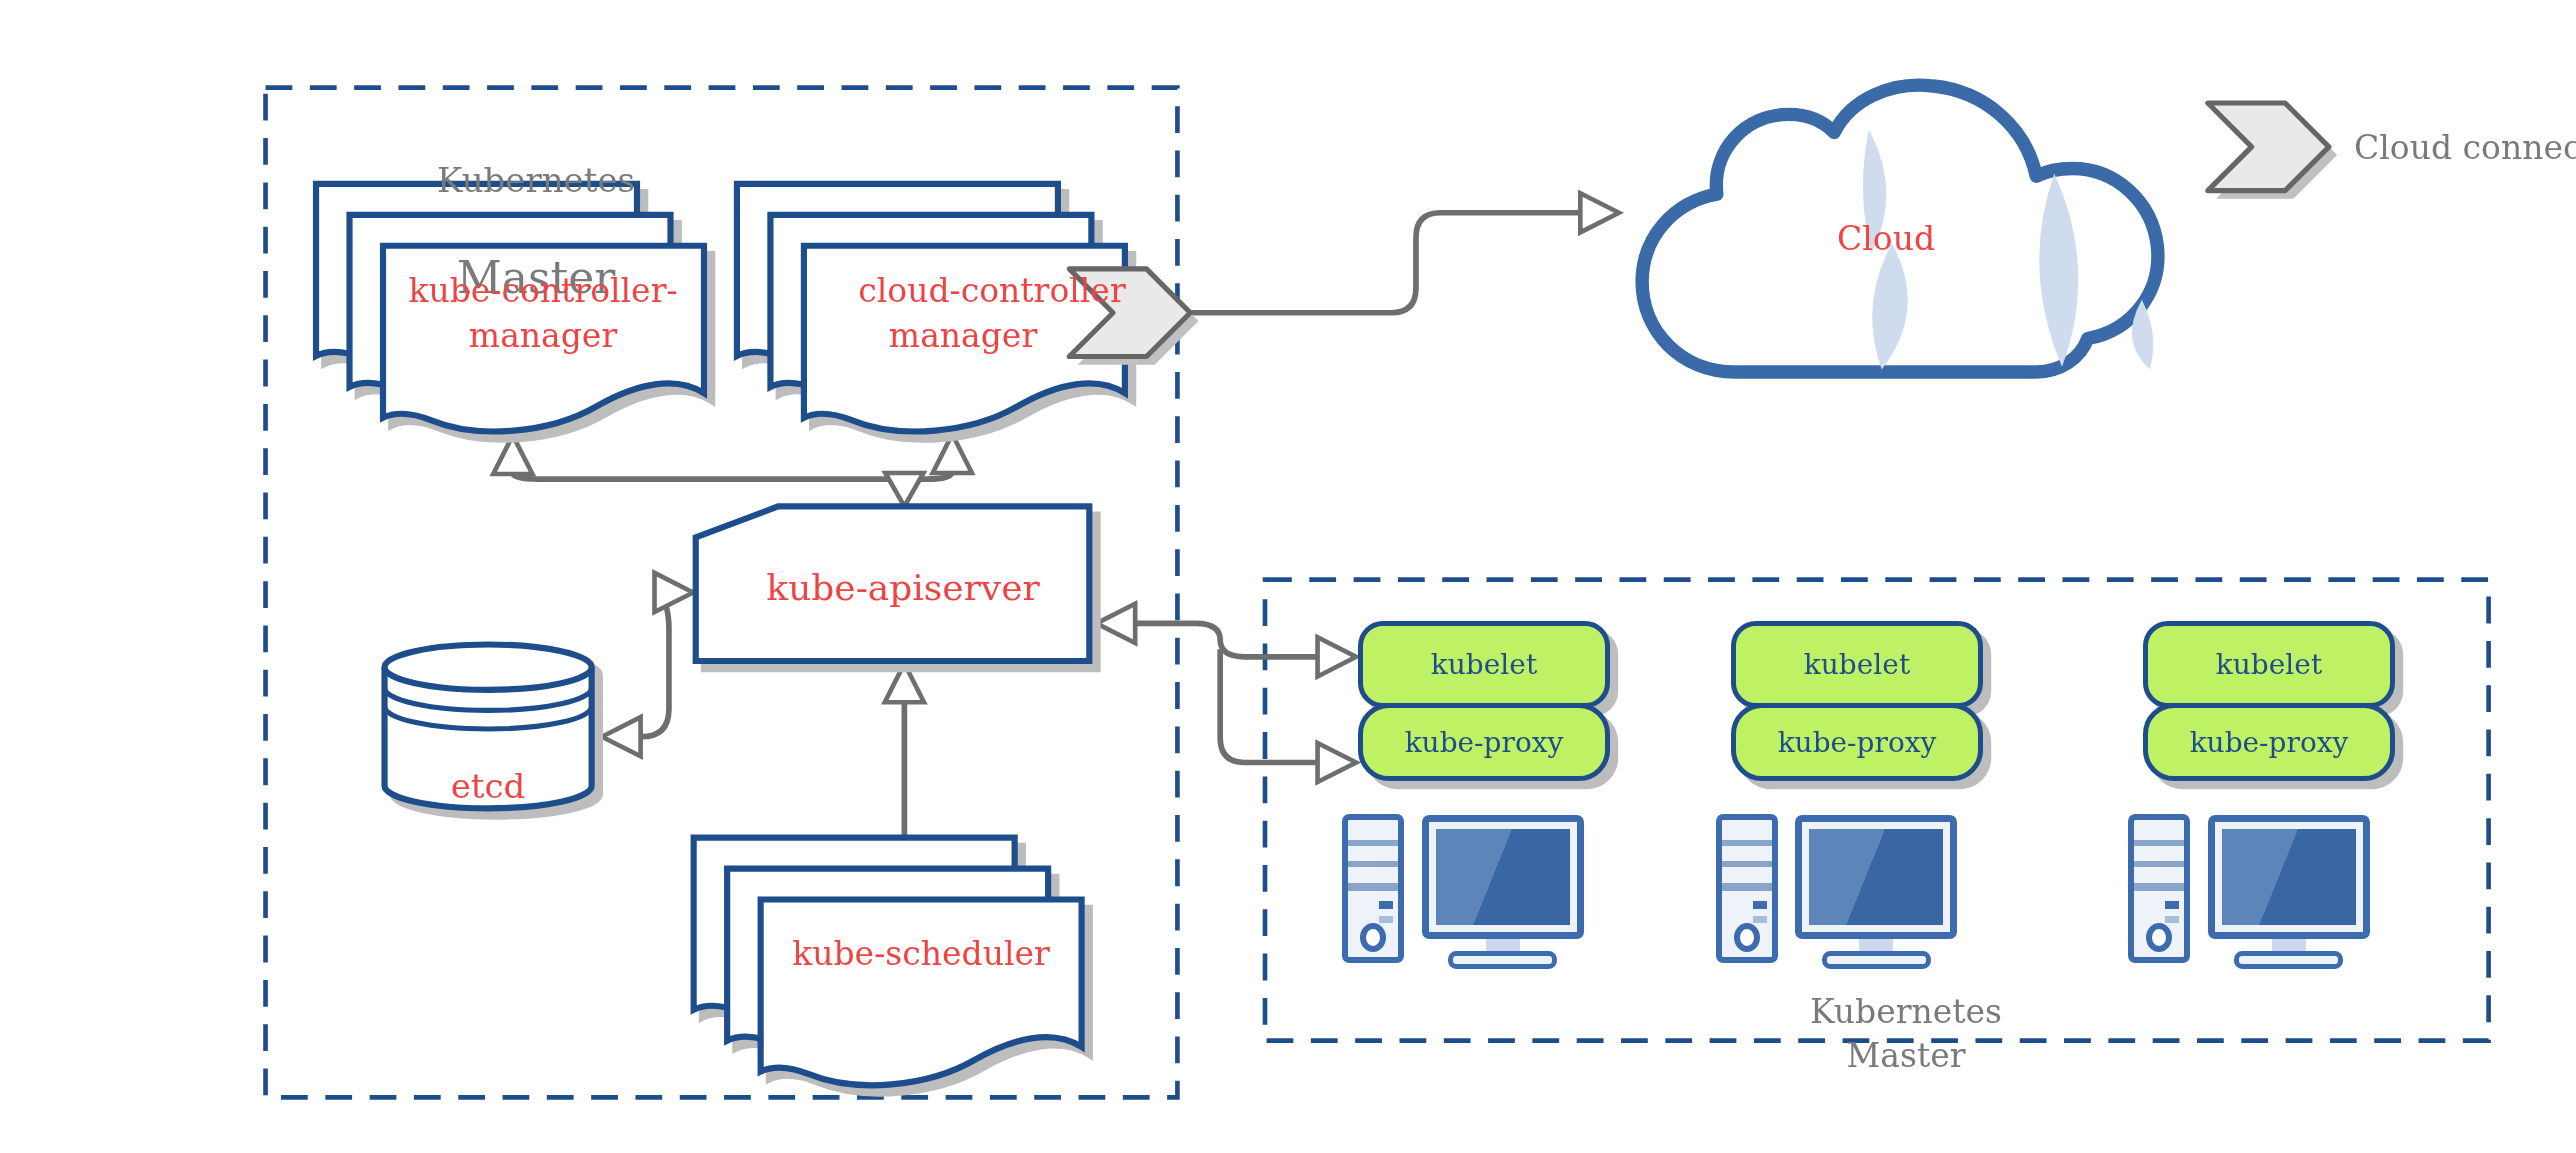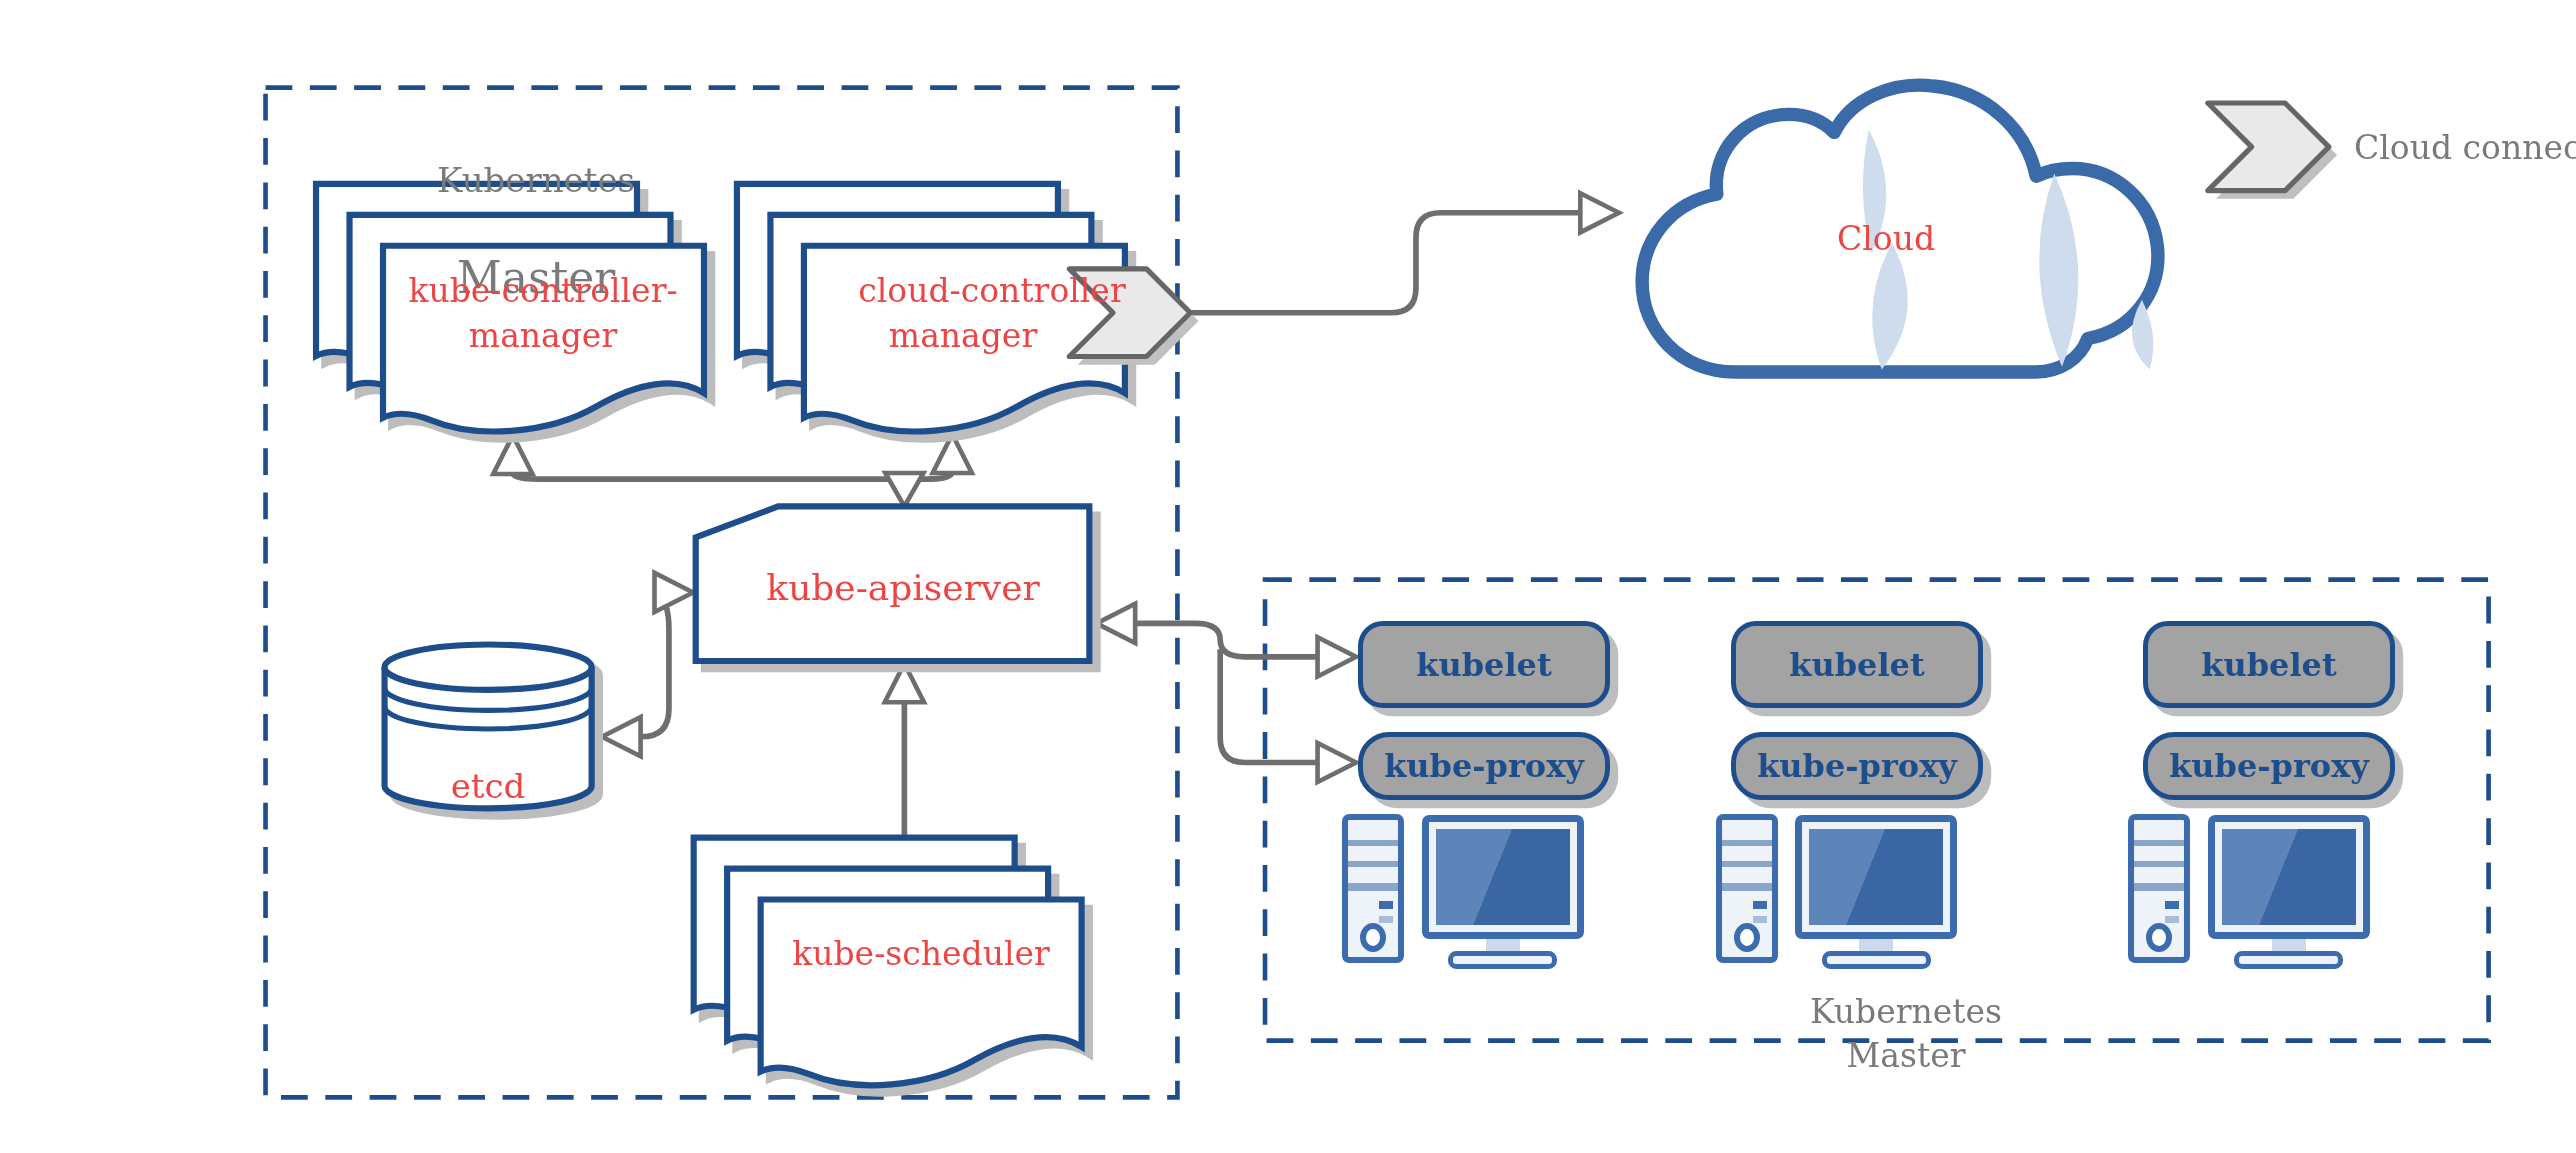--- a/index.html
+++ b/index.html
@@ -3,26 +3,26 @@
 <meta charset="utf-8">
 <style>
   html,body{margin:0;padding:0;background:#ffffff;}
   body{width:2665px;height:1153px;position:relative;overflow:hidden;
        font-family:"DejaVu Serif", serif;}
   #overlay{position:absolute;left:0;top:0;width:2665px;height:1153px;}
   .lbl{position:absolute;transform:translate(-50%,-50%);white-space:nowrap;
        color:#ef4444;font-size:33px;line-height:1;}
   .lbl.gray{color:#7a7a7a;}
   .lbl.left{transform:translate(0,-50%);}
-  .node-box{position:absolute;box-sizing:border-box;background:#a3a3a3;
+  .node-box{position:absolute;box-sizing:border-box;background:#bef264;
        border:5.7px solid #1e4d8c;box-shadow:8.2px 8.2px 0 #bdbdbd;
        display:flex;align-items:center;justify-content:center;
-       color:#1e4d8c;font-size:32px;font-weight:bold;}
+       color:#1e4d8c;font-size:28px;}
   .kubelet-box{width:252px;height:87px;border-radius:25px;top:621px;}
-  .proxy-box{width:252px;height:68px;border-radius:31px;top:732px;}
+  .proxy-box{width:252px;height:78px;border-radius:31px;top:703px;}
   .tower{position:absolute;width:62px;height:149px;top:814px;box-sizing:border-box;
        background:#eef2f9;border:6.7px solid #3c6cae;border-radius:7.2px;}
   .tower .s1,.tower .s2,.tower .s3{position:absolute;left:0;right:0;height:6.2px;background:#8aa5c8;}
   .tower .s1{top:19.6px}.tower .s2{top:41px}.tower .s3{top:63px;height:8.2px}
   .tower .v1{position:absolute;width:13.4px;height:8.2px;right:5.2px;top:81px;background:#3c6cae;}
   .tower .v2{position:absolute;width:13.4px;height:7.2px;right:5.2px;top:96px;background:#a9bdd9;}
   .tower .pwr{position:absolute;width:26px;height:29px;left:50%;transform:translateX(-50%);
        top:103px;border:6.2px solid #3c6cae;border-radius:50%;background:#ffffff;box-sizing:border-box;}
   .monitor{position:absolute;width:162px;height:124px;top:815px;box-sizing:border-box;
        background:#eef2f9;border:7.7px solid #3c6cae;border-radius:7.2px;}

